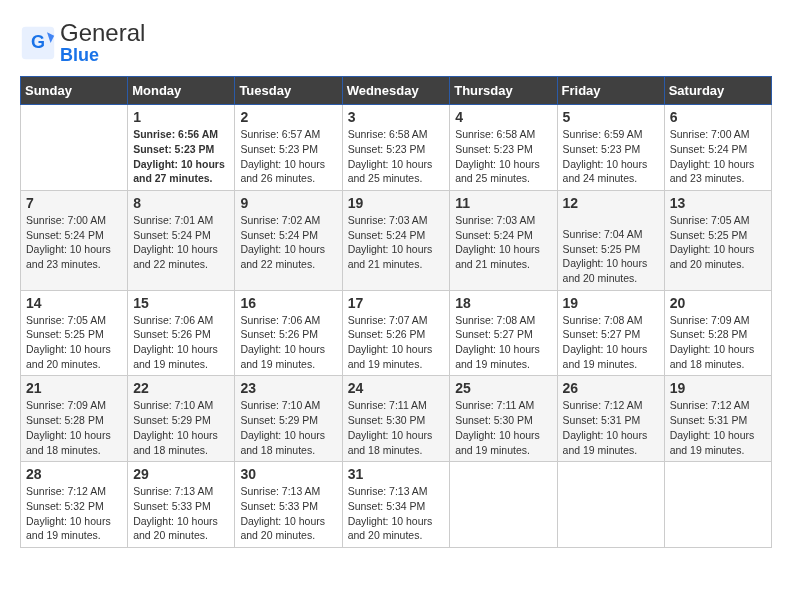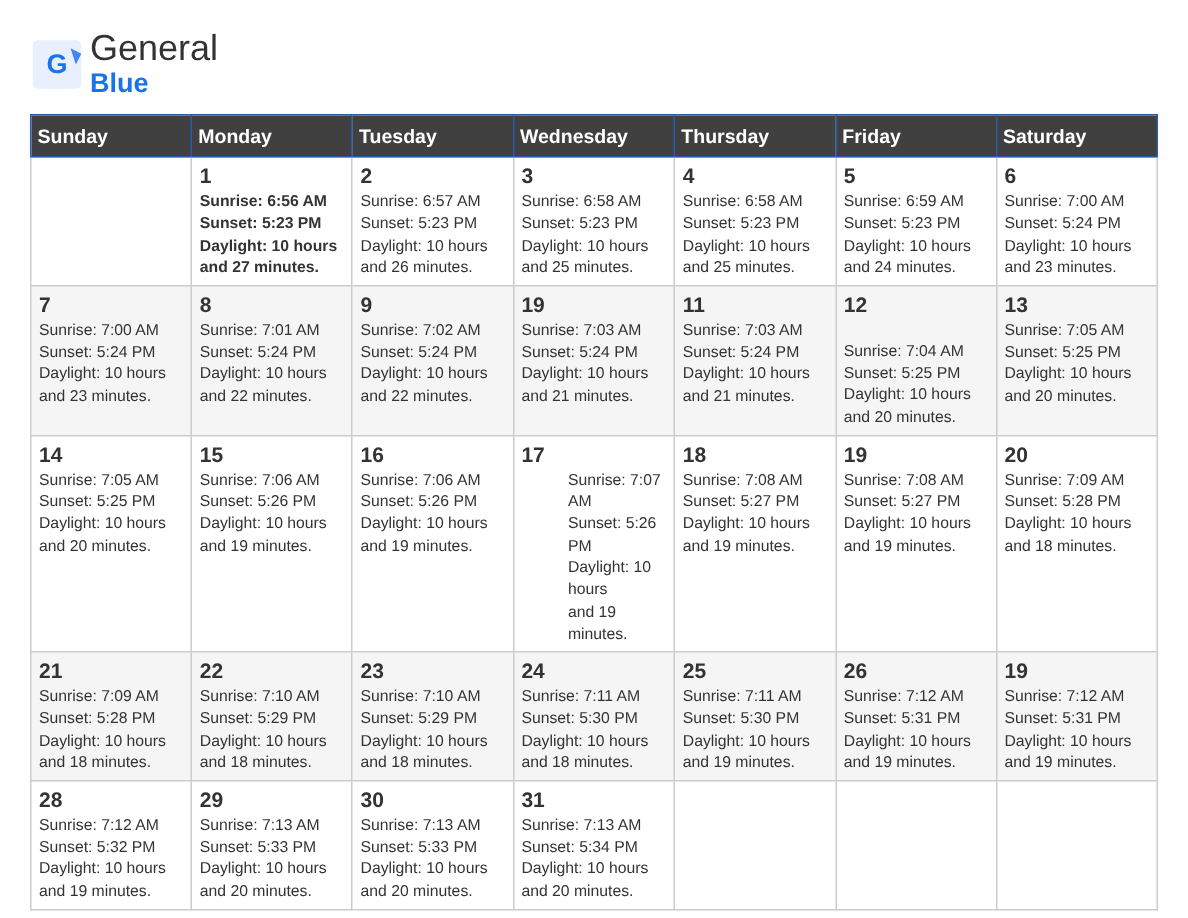--- a/index.html
+++ b/index.html
@@ -236,21 +236,21 @@
         </td>
         <td>
           <span class="day-number">16</span>
           <div class="day-info" style="white-space: pre-line;">Sunrise: 7:06 AM
 Sunset: 5:26 PM
 Daylight: 10 hours
 and 19 minutes.</div>
         </td>
         <td>
           <span class="day-number">17</span>
-          <div class="day-info" style="white-space: pre-line; margin-left: 31px;">Sunrise: 7:07 AM
+          <div class="day-info" style="white-space: pre-line;">Sunrise: 7:07 AM
 Sunset: 5:26 PM
 Daylight: 10 hours
 and 19 minutes.</div>
         </td>
         <td>
           <span class="day-number">18</span>
           <div class="day-info" style="white-space: pre-line;">Sunrise: 7:08 AM
 Sunset: 5:27 PM
 Daylight: 10 hours
 and 19 minutes.</div>

